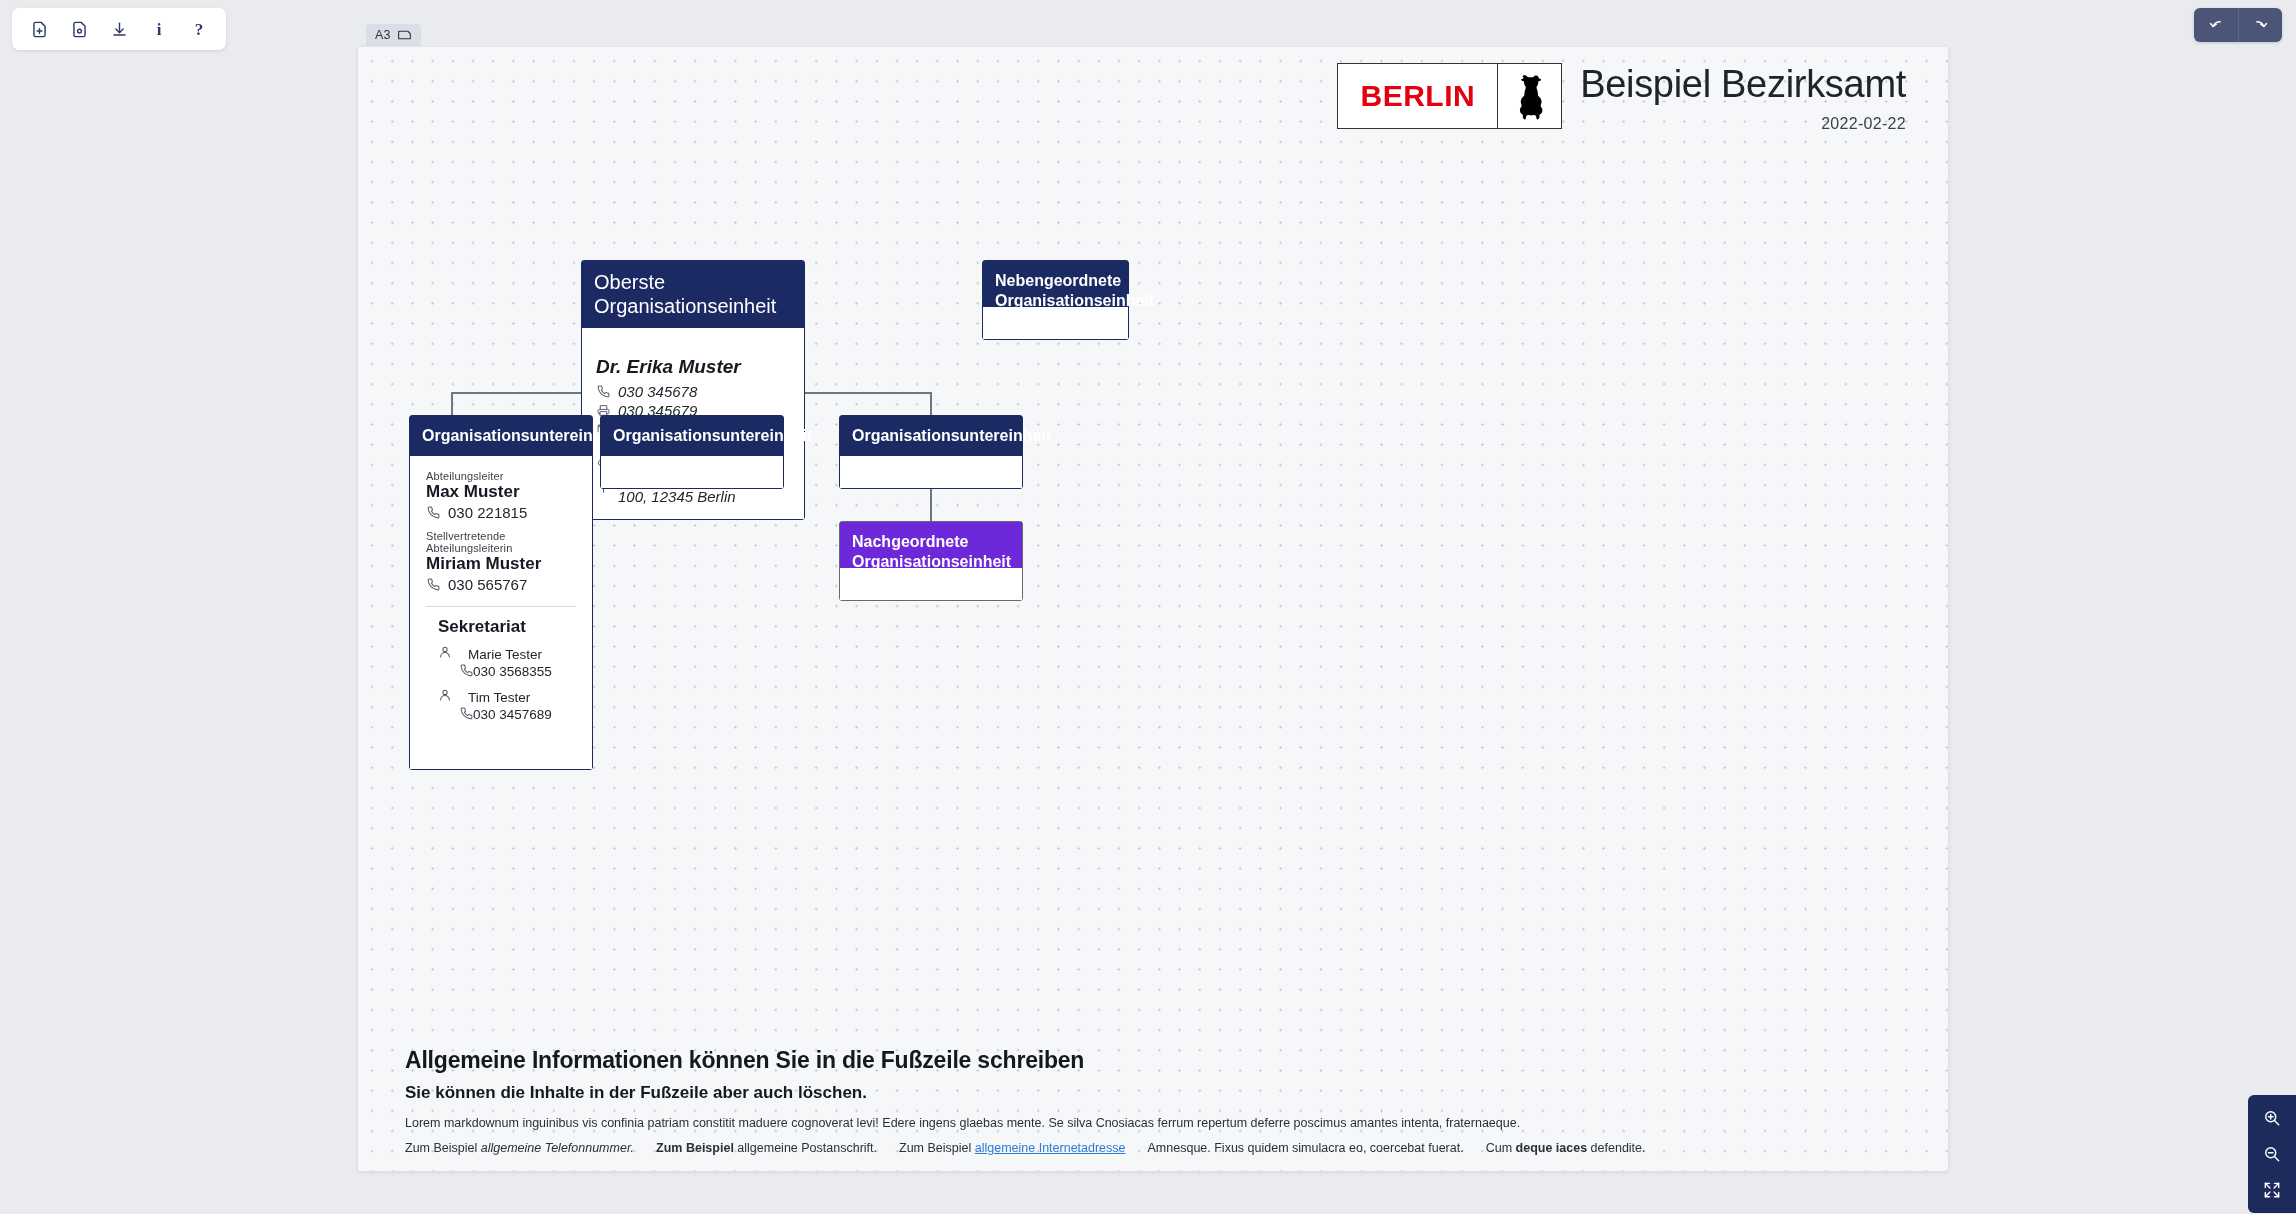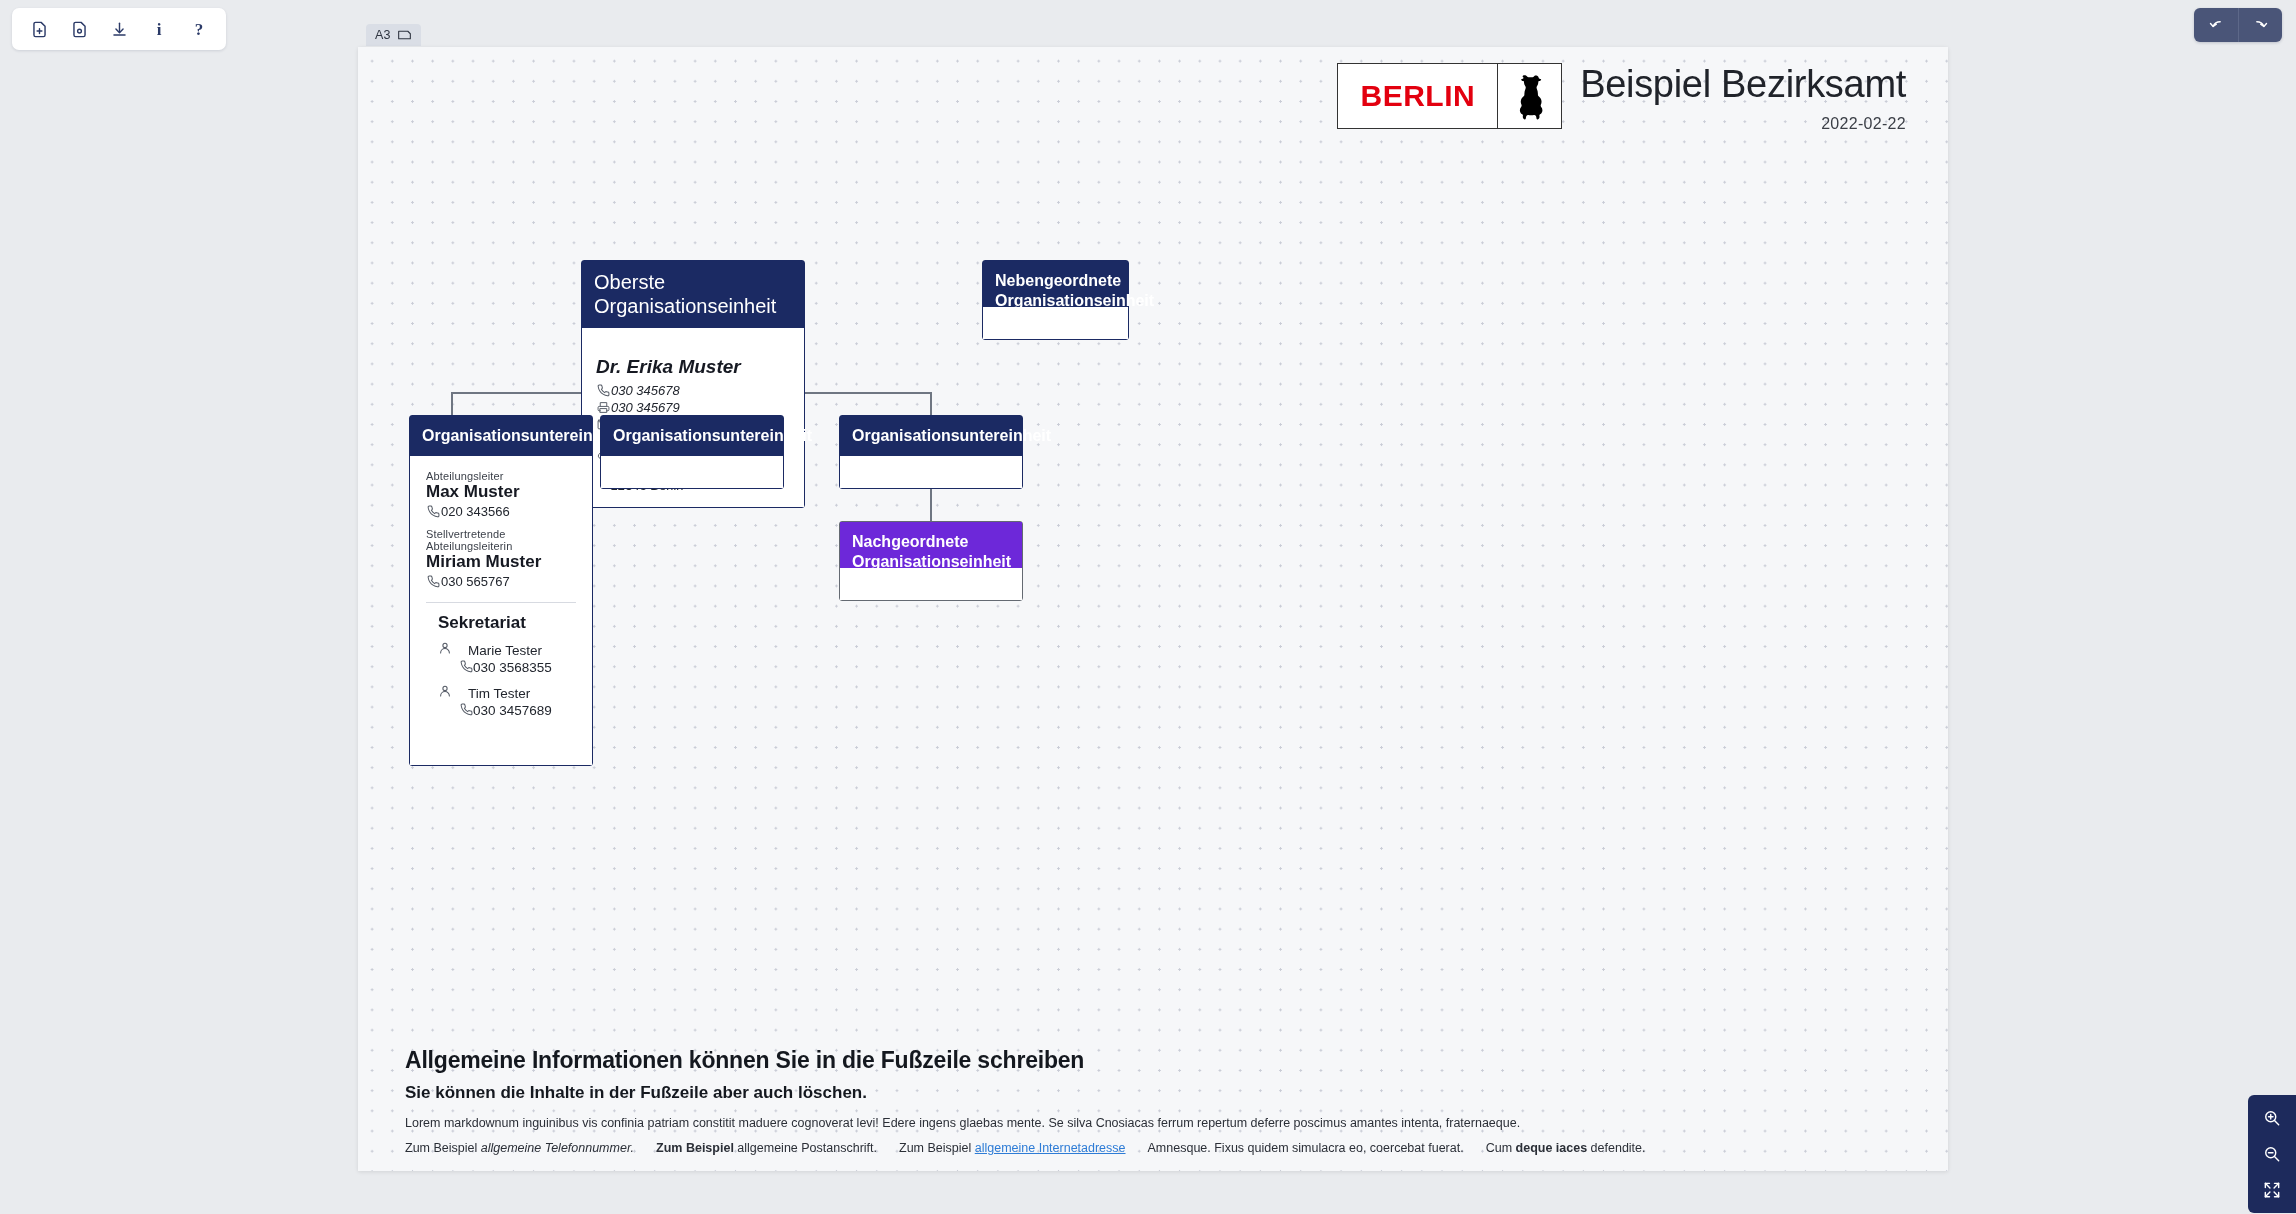--- a/index.html
+++ b/index.html
@@ -87,21 +87,21 @@
   .node-head {
     background: #1b2a63; color: #fff; padding: 9px 12px;
     font-size: 20px; line-height: 1.22; font-weight: 400;
   }
   .node.grey .node-head { background: #6d28d9; }
   .node-head.small { font-size: 16px; font-weight: bold; padding: 10px 12px; }
   .node-body { background: #fff; padding: 0; }
 
   .person-name { font-size: 19px; font-weight: bold; color: #161922; }
   .role-label { font-size: 11px; color: #3a3f48; letter-spacing: .15px; }
-  .contact-row { display: flex; align-items: center; font-size: 13px; color: #22262e; margin-top: 2px; }
+  .contact-row { display: flex; align-items: center; gap: 7px; font-size: 15px; color: #22262e; margin-top: 2px; }
   .contact-row .ic { width: 15px; height: 15px; flex: none; display:flex; align-items:center; justify-content:center; color:#555b66; }
   .contact-row .ic svg { display:block; }
 
   .divider { height: 1px; background: #d7dae1; margin: 13px 0 10px 0; }
   .sek-title { font-size: 17px; font-weight: bold; color: #161922; margin-bottom: 8px; }
   .sek-person { display:flex; align-items:flex-end; gap:16px; font-size:13.5px; color:#22262e; }
   .sek-phone { display:flex; align-items:center; font-size:13.5px; color:#22262e; margin: 2px 0 0 22px; }
 
   
   .conn { position: absolute; background: #6f7682; }
@@ -292,21 +292,21 @@
 
         <div>
           <div class="role-label">Abteilungsleiter</div>
           <div class="person-name" style="font-size:17px;">Max Muster</div>
           <div class="contact-row">
             <span class="ic">
               <svg width="13" height="13" viewBox="0 0 24 24" fill="none" stroke="#555b66" stroke-width="1.9" stroke-linecap="round" stroke-linejoin="round">
                   <path d="M22 16.9v3a2 2 0 0 1-2.2 2 19.8 19.8 0 0 1-8.6-3.1 19.5 19.5 0 0 1-6-6A19.8 19.8 0 0 1 2.1 4.2 2 2 0 0 1 4.1 2h3a2 2 0 0 1 2 1.7c.1 1 .4 1.9.7 2.8a2 2 0 0 1-.5 2.1L8.1 9.9a16 16 0 0 0 6 6l1.3-1.2a2 2 0 0 1 2.1-.5c.9.3 1.8.6 2.8.7a2 2 0 0 1 1.7 2z"></path>
                 </svg>
             </span>
-            <span>020 343566</span>
+            <span>030 221815</span>
           </div>
         </div>
 
         <div style="margin-top:9px;">
           <div class="role-label">Stellvertretende Abteilungsleiterin</div>
           <div class="person-name" style="font-size:17px;">Miriam Muster</div>
           <div class="contact-row">
             <span class="ic">
               <svg width="13" height="13" viewBox="0 0 24 24" fill="none" stroke="#555b66" stroke-width="1.9" stroke-linecap="round" stroke-linejoin="round">
                   <path d="M22 16.9v3a2 2 0 0 1-2.2 2 19.8 19.8 0 0 1-8.6-3.1 19.5 19.5 0 0 1-6-6A19.8 19.8 0 0 1 2.1 4.2 2 2 0 0 1 4.1 2h3a2 2 0 0 1 2 1.7c.1 1 .4 1.9.7 2.8a2 2 0 0 1-.5 2.1L8.1 9.9a16 16 0 0 0 6 6l1.3-1.2a2 2 0 0 1 2.1-.5c.9.3 1.8.6 2.8.7a2 2 0 0 1 1.7 2z"></path>

